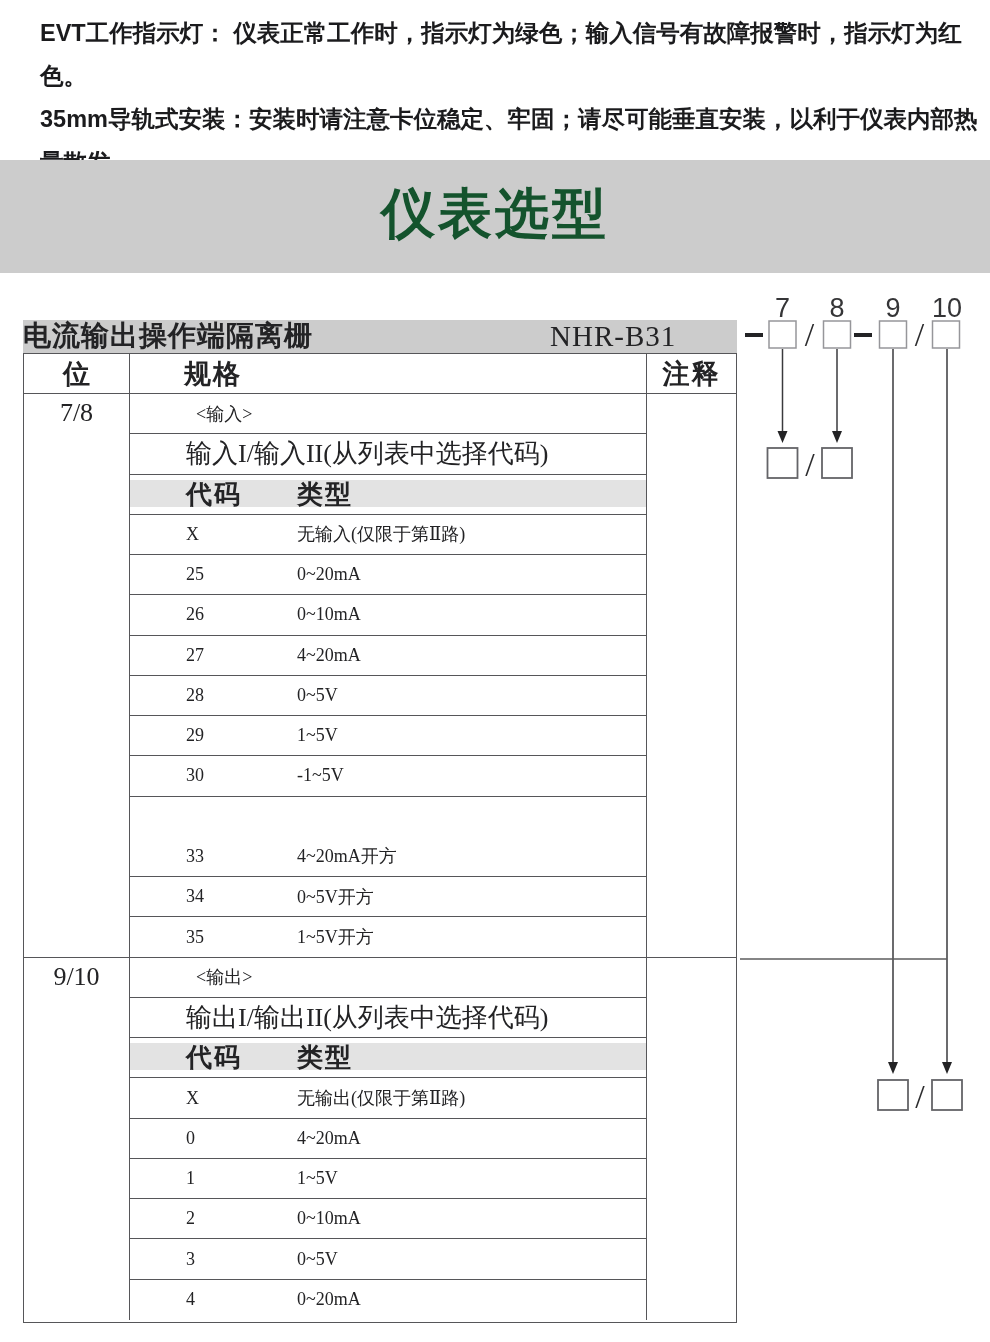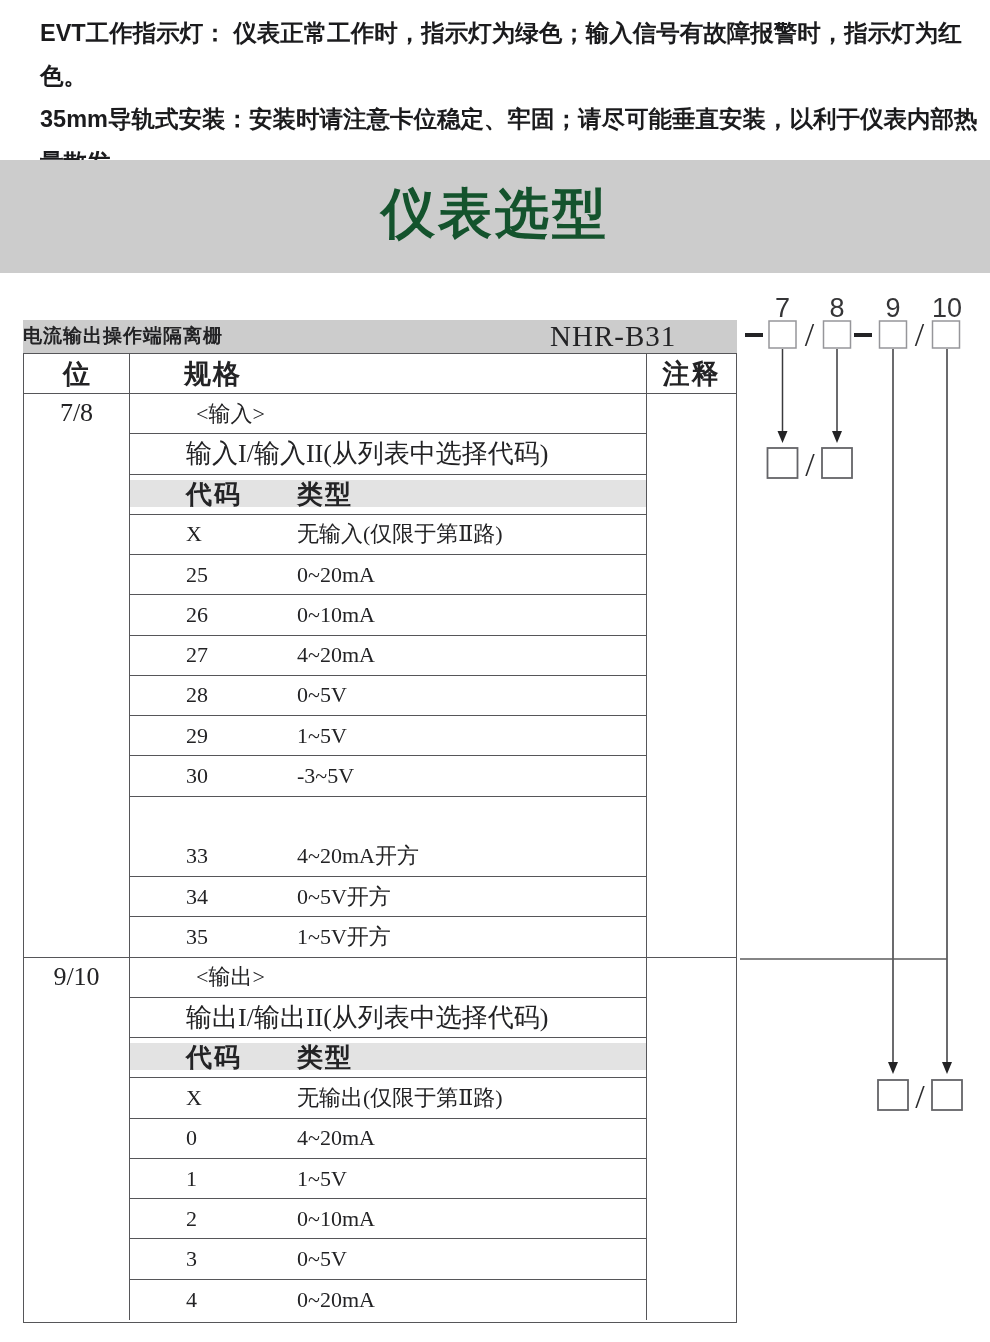--- a/index.html
+++ b/index.html
@@ -21,21 +21,21 @@
   
   .banner{position:absolute;left:0;top:160px;width:990px;height:113px;
           background:var(--bar-gray);text-align:center;
           font-family:"Liberation Sans","DejaVu Sans",sans-serif;}
   .banner-title{padding-top:18px;font-size:54px;font-weight:bold;letter-spacing:3px;color:#14532d;}
   .banner-subtitle{margin-top:3px;font-size:21.5px;font-weight:400;color:#222;}
 
   
   .tbar{position:absolute;left:23px;top:320px;width:714px;height:33px;
         background:var(--bar-gray);}
-  .tname{position:absolute;left:0;top:-2px;font-size:19px;font-weight:bold;letter-spacing:1px;line-height:36px;}
+  .tname{position:absolute;left:0;top:-2px;font-size:28px;font-weight:bold;letter-spacing:1px;line-height:36px;}
   .tmodel{position:absolute;left:527px;top:0;font-size:29px;line-height:33px;letter-spacing:1px;}
 
   
   .tgrid{position:absolute;left:23px;top:353px;width:714px;height:970px;
          border:1.6px solid var(--line);}
   .thead{display:flex;height:40px;border-bottom:1.4px solid var(--line);
          font-weight:bold;font-size:27px;}
   .thead .h1{width:106px;border-right:1.4px solid var(--line);
              display:flex;align-items:center;justify-content:center;}
   .thead .h2{width:516px;display:flex;align-items:center;padding-left:54px;letter-spacing:2px;}
@@ -45,21 +45,21 @@
   .tbody{display:grid;height:926px;
          grid-template-columns:106px 516px 1fr;
          grid-template-rows:repeat(23,1fr);}
   .pos-cell{grid-column:1;border-right:1.4px solid var(--line);
             display:flex;justify-content:center;align-items:flex-start;
             padding-top:4px;font-size:26px;}
   .note-cell{grid-column:3;border-left:1.4px solid var(--line);}
   .sec-b{border-bottom:1.4px solid var(--line);}
 
   .spec-row{grid-column:2;display:flex;align-items:center;
-            border-bottom:1.2px solid var(--line);font-size:22px;}
+            border-bottom:1.2px solid var(--line);font-size:18px;}
   .spec-row.nb{border-bottom:none;}
   .spec-row .code{width:167px;padding-left:56px;}
   .spec-row .type{flex:1;}
   .spec-row.lbl{padding-left:66px;}
   .spec-row.desc{padding-left:56px;font-size:26px;}
   .band-row{position:relative;font-weight:bold;font-size:26px;}
   .band-row::before{content:"";position:absolute;left:0;right:0;top:5px;bottom:7px;
                     background:var(--band-gray);}
   .band-row .code,.band-row .type{position:relative;z-index:1;letter-spacing:2px;}
 
@@ -130,21 +130,21 @@
     <div class="spec-row" style="grid-row:8">
       <span class="code">28</span>
       <span class="type">0~5V</span>
     </div>
     <div class="spec-row" style="grid-row:9">
       <span class="code">29</span>
       <span class="type">1~5V</span>
     </div>
     <div class="spec-row" style="grid-row:10">
       <span class="code">30</span>
-      <span class="type">-3~5V</span>
+      <span class="type">-1~5V</span>
     </div>
     <div class="spec-row" style="grid-row:12">
       <span class="code">33</span>
       <span class="type">4~20mA开方</span>
     </div>
     <div class="spec-row" style="grid-row:13">
       <span class="code">34</span>
       <span class="type">0~5V开方</span>
     </div>
     <div class="spec-row" style="grid-row:14">

